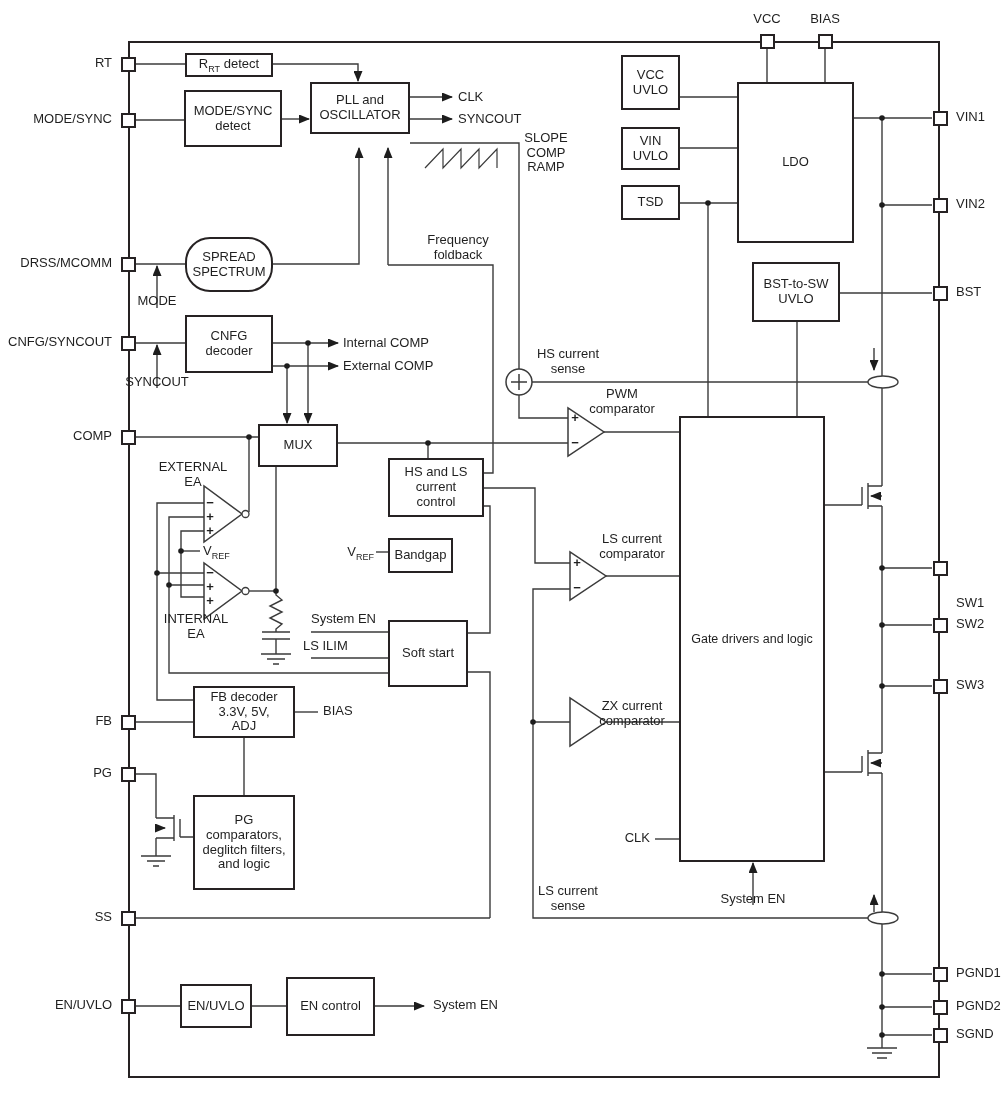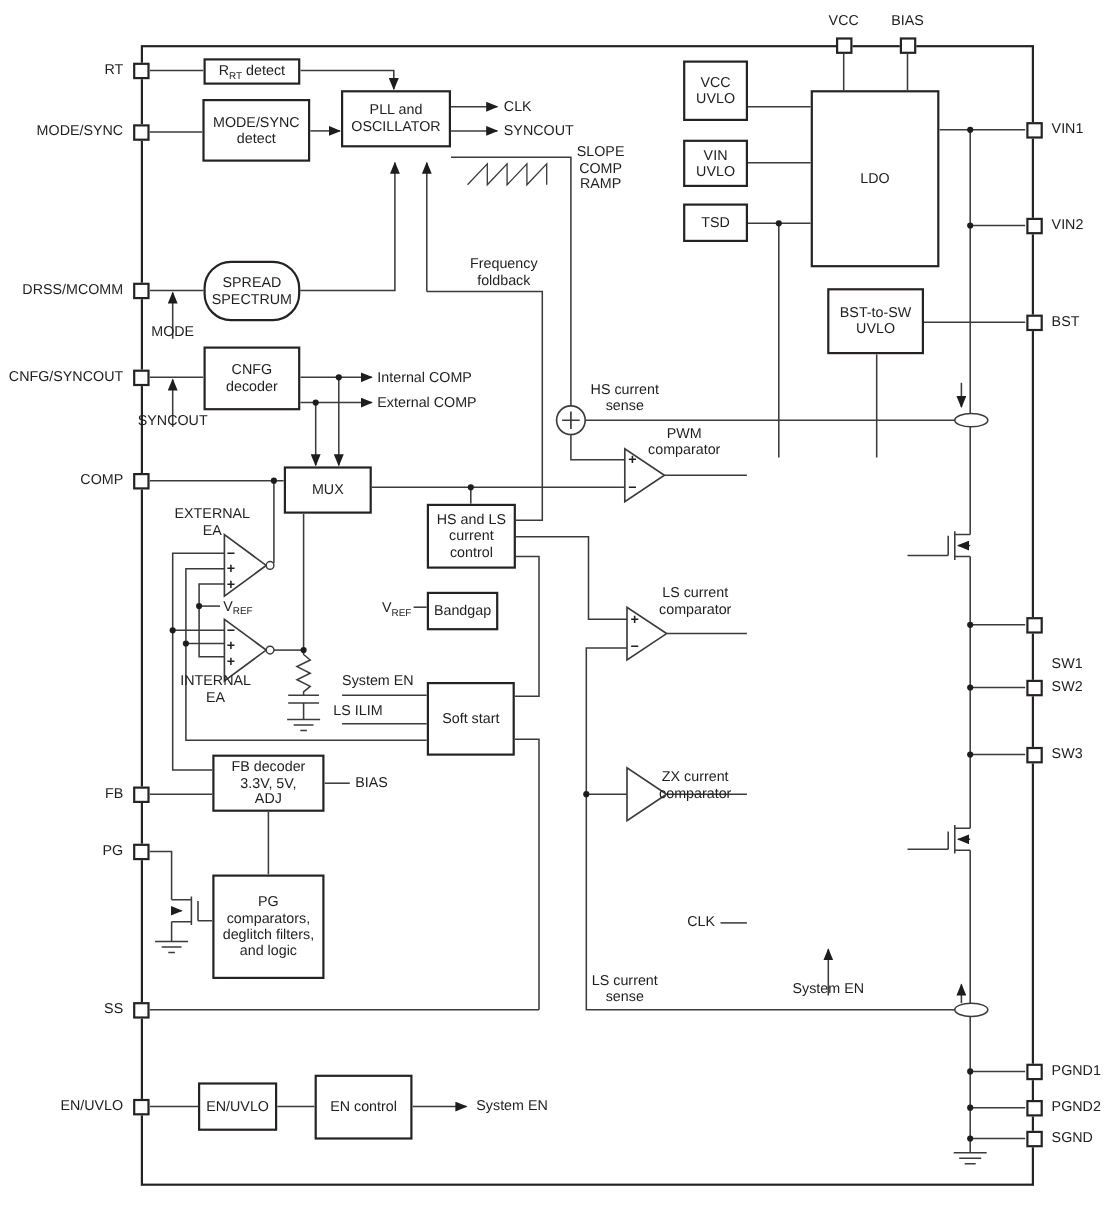--- a/index.html
+++ b/index.html
@@ -154,21 +154,21 @@
   <div class="blk" style="left:185px;top:53px;width:88px;height:24px;"><span><span>R</span><sub>RT</sub><span> detect</span></span></div>
   <div class="blk" style="left:184px;top:90px;width:98px;height:57px;">MODE/SYNC
 detect</div>
   <div class="blk" style="left:310px;top:82px;width:100px;height:52px;">PLL and
 OSCILLATOR</div>
   <div class="blk" style="left:185px;top:237px;width:88px;height:55px;border-radius:25px;">SPREAD
 SPECTRUM</div>
   <div class="blk" style="left:185px;top:315px;width:88px;height:58px;">CNFG
 decoder</div>
   <div class="blk" style="left:258px;top:424px;width:80px;height:43px;">MUX</div>
-  <div class="blk" style="left:388px;top:458px;width:81px;height:59px;">HS and LS
+  <div class="blk" style="left:388px;top:458px;width:96px;height:59px;">HS and LS
 current
 control</div>
   <div class="blk" style="left:388px;top:538px;width:65px;height:35px;">Bandgap</div>
   <div class="blk" style="left:388px;top:620px;width:80px;height:67px;">Soft start</div>
   <div class="blk" style="left:193px;top:686px;width:102px;height:52px;">FB decoder
 3.3V, 5V,
 ADJ</div>
   <div class="blk" style="left:193px;top:795px;width:102px;height:95px;">PG
 comparators,
 deglitch filters,
@@ -176,20 +176,21 @@
   <div class="blk" style="left:180px;top:984px;width:72px;height:44px;">EN/UVLO</div>
   <div class="blk" style="left:286px;top:977px;width:89px;height:59px;">EN control</div>
   <div class="blk" style="left:621px;top:55px;width:59px;height:55px;">VCC
 UVLO</div>
   <div class="blk" style="left:621px;top:127px;width:59px;height:43px;">VIN
 UVLO</div>
   <div class="blk" style="left:621px;top:185px;width:59px;height:35px;">TSD</div>
   <div class="blk" style="left:737px;top:82px;width:117px;height:161px;">LDO</div>
   <div class="blk" style="left:752px;top:262px;width:88px;height:60px;">BST-to-SW
 UVLO</div>
+  <div class="blk" style="left:679px;top:416px;width:146px;height:446px;font-size:12.5px;white-space:nowrap;">Gate drivers and logic</div>
 
   <div class="pin" style="left:120.5px;top:56.5px;"></div>
   <div class="pin" style="left:120.5px;top:112.5px;"></div>
   <div class="pin" style="left:120.5px;top:256.5px;"></div>
   <div class="pin" style="left:120.5px;top:335.5px;"></div>
   <div class="pin" style="left:120.5px;top:429.5px;"></div>
   <div class="pin" style="left:120.5px;top:714.5px;"></div>
   <div class="pin" style="left:120.5px;top:766.5px;"></div>
   <div class="pin" style="left:120.5px;top:910.5px;"></div>
   <div class="pin" style="left:120.5px;top:998.5px;"></div>

